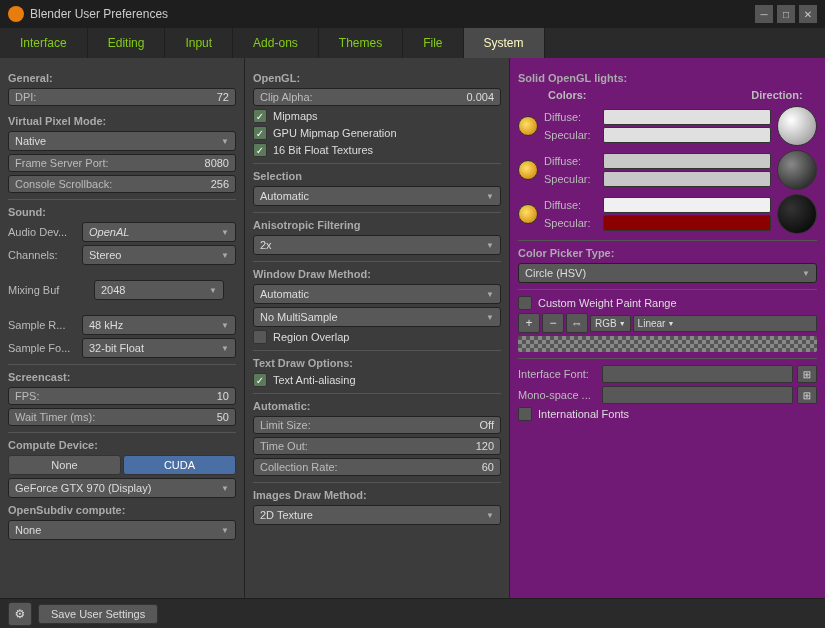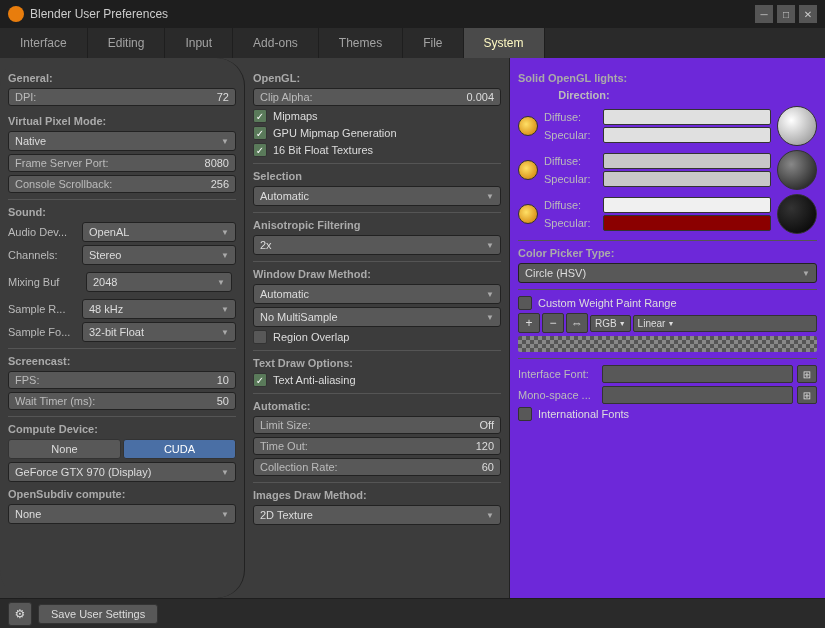--- a/index.html
+++ b/index.html
@@ -61,53 +61,52 @@
     .tab-bar {
       background: #2a2a2a;
       display: flex;
       height: 30px;
     }
     .tab {
       padding: 0 20px;
       display: flex;
       align-items: center;
       cursor: pointer;
-      color: #a3a3a3;
+      color: #84cc16;
       border-right: 1px solid #1e1e1e;
       font-size: 12px;
     }
     .tab.active {
       background: #4a4a4a;
       color: #fef9c3;
     }
     .content {
       display: flex;
       flex: 1;
       overflow: hidden;
     }
     .left-panel {
       width: 245px;
       padding: 8px;
       border-right: 1px solid #222;
       overflow-y: auto;
       background: #3c3c3c;
-      border-radius: 28px;
     }
     .middle-panel {
       width: 265px;
       padding: 8px;
       border-right: 1px solid #222;
       overflow-y: auto;
       background: #3c3c3c;
     }
     .right-panel {
       flex: 1;
       padding: 8px;
       overflow-y: auto;
-      background: #6d28d9;
+      background: #701a75;
     }
     .section-label {
       color: #aaa;
       font-size: 11px;
       font-weight: bold;
       margin: 6px 0 4px 0;
     }
     .field-row {
       display: flex;
       align-items: center;
@@ -460,33 +459,33 @@
         <span class="number-field-value">8080</span>
       </div>
       <div class="number-field">
         <span class="number-field-label">Console Scrollback:</span>
         <span class="number-field-value">256</span>
       </div>
       <div class="divider"></div>
       <div class="section-label">Sound:</div>
       <div class="field-row">
         <span class="field-label">Audio Dev...</span>
-        <div class="full-dropdown" style="margin:0;flex:1;">
+        <div class="full-dropdown" style="margin:0;flex:1;font-style:italic;">
           <span>OpenAL</span>
         </div>
       </div>
       <div class="field-row">
         <span class="field-label">Channels:</span>
         <div class="full-dropdown" style="margin:0;flex:1;">
           <span>Stereo</span>
         </div>
       </div>
       <div class="field-row">
         <span class="field-label">Mixing Buf</span>
-        <div class="full-dropdown" style="margin:4px;flex:1;">
+        <div class="full-dropdown" style="margin:12px;flex:1;">
           <span>2048</span>
         </div>
       </div>
       <div class="field-row">
         <span class="field-label">Sample R...</span>
         <div class="full-dropdown" style="margin:0;flex:1;">
           <span>48 kHz</span>
         </div>
       </div>
       <div class="field-row">
@@ -584,20 +583,23 @@
       <div class="section-label">Images Draw Method:</div>
       <div class="full-dropdown">
         <span>2D Texture</span>
       </div>
     </div>
 
     <div class="right-panel">
       <div class="section-label">Solid OpenGL lights:</div>
 
       <div style="display:flex; align-items:center; margin-bottom:4px; padding-left:26px;">
+        <div style="flex:1; padding-left:4px;">
+          <span class="header-label">Colors:</span>
+        </div>
         <div style="width:80px; text-align:center;">
           <span class="header-label">Direction:</span>
         </div>
       </div>
 
       <div class="light-row">
         <div class="light-icon" style="background:radial-gradient(circle at 40% 40%, #ffe066, #cc7700);"></div>
         <div class="light-colors">
           <div class="color-row">
             <span class="color-label">Diffuse:</span>

